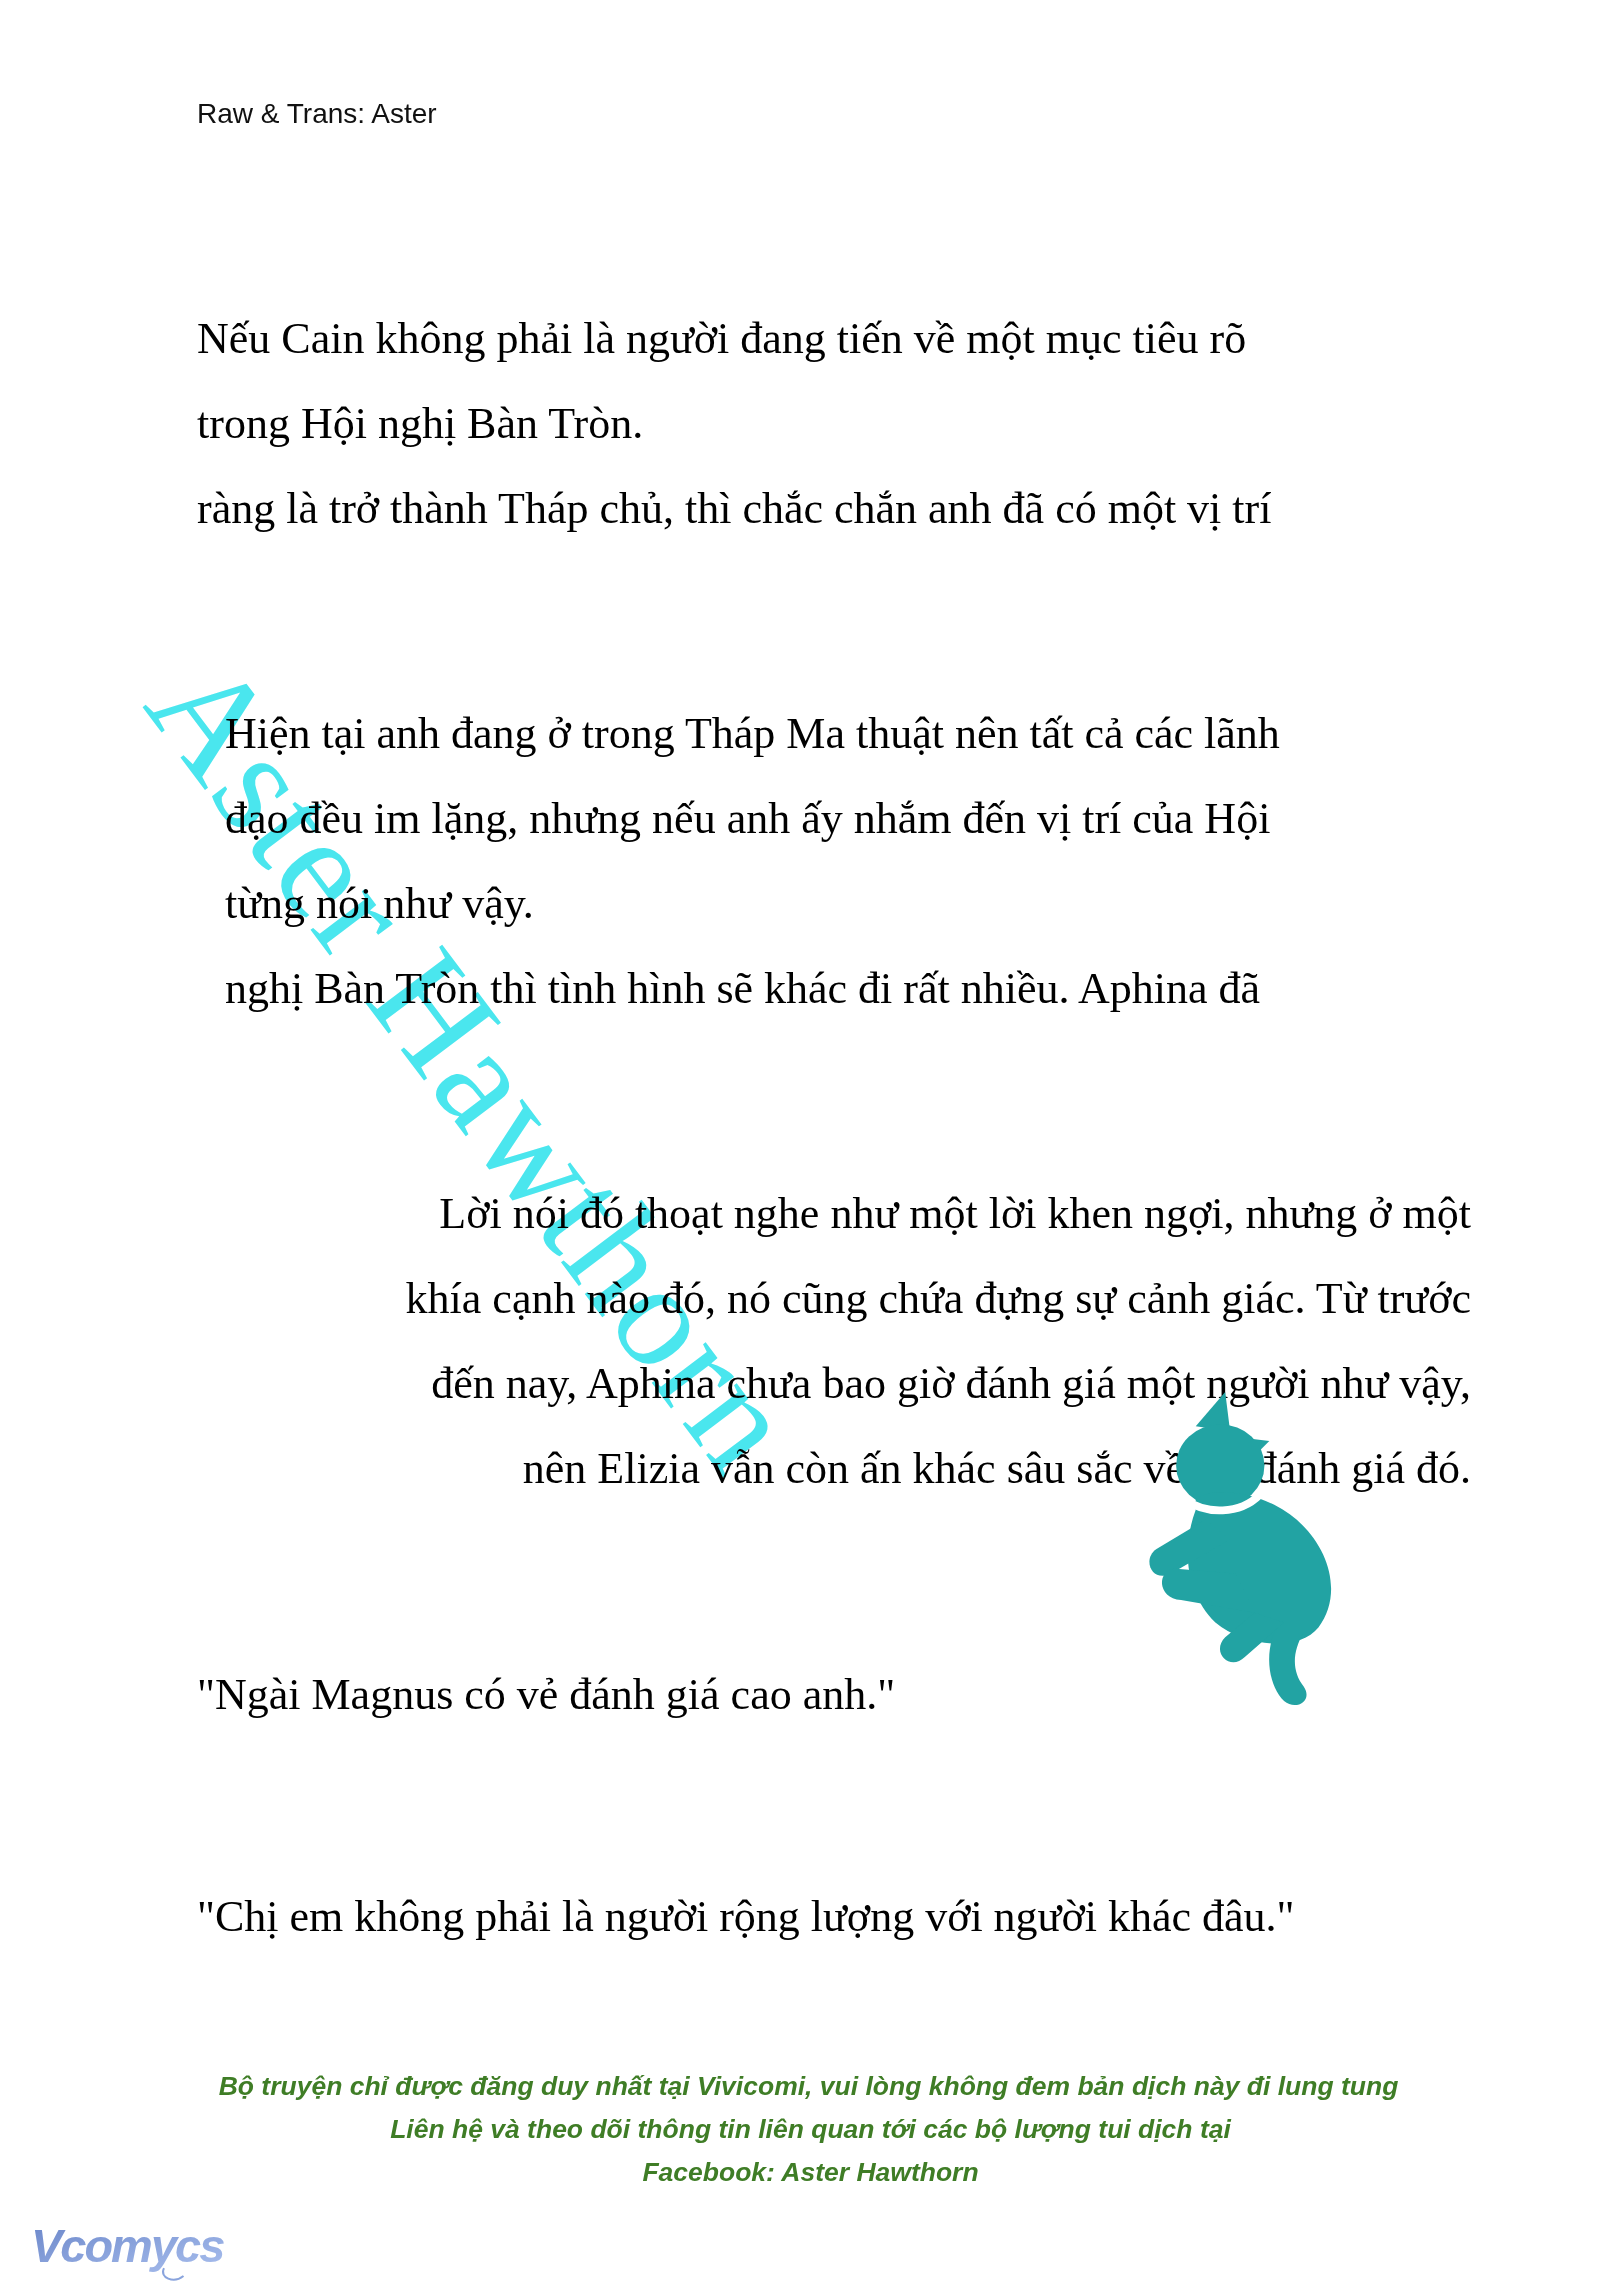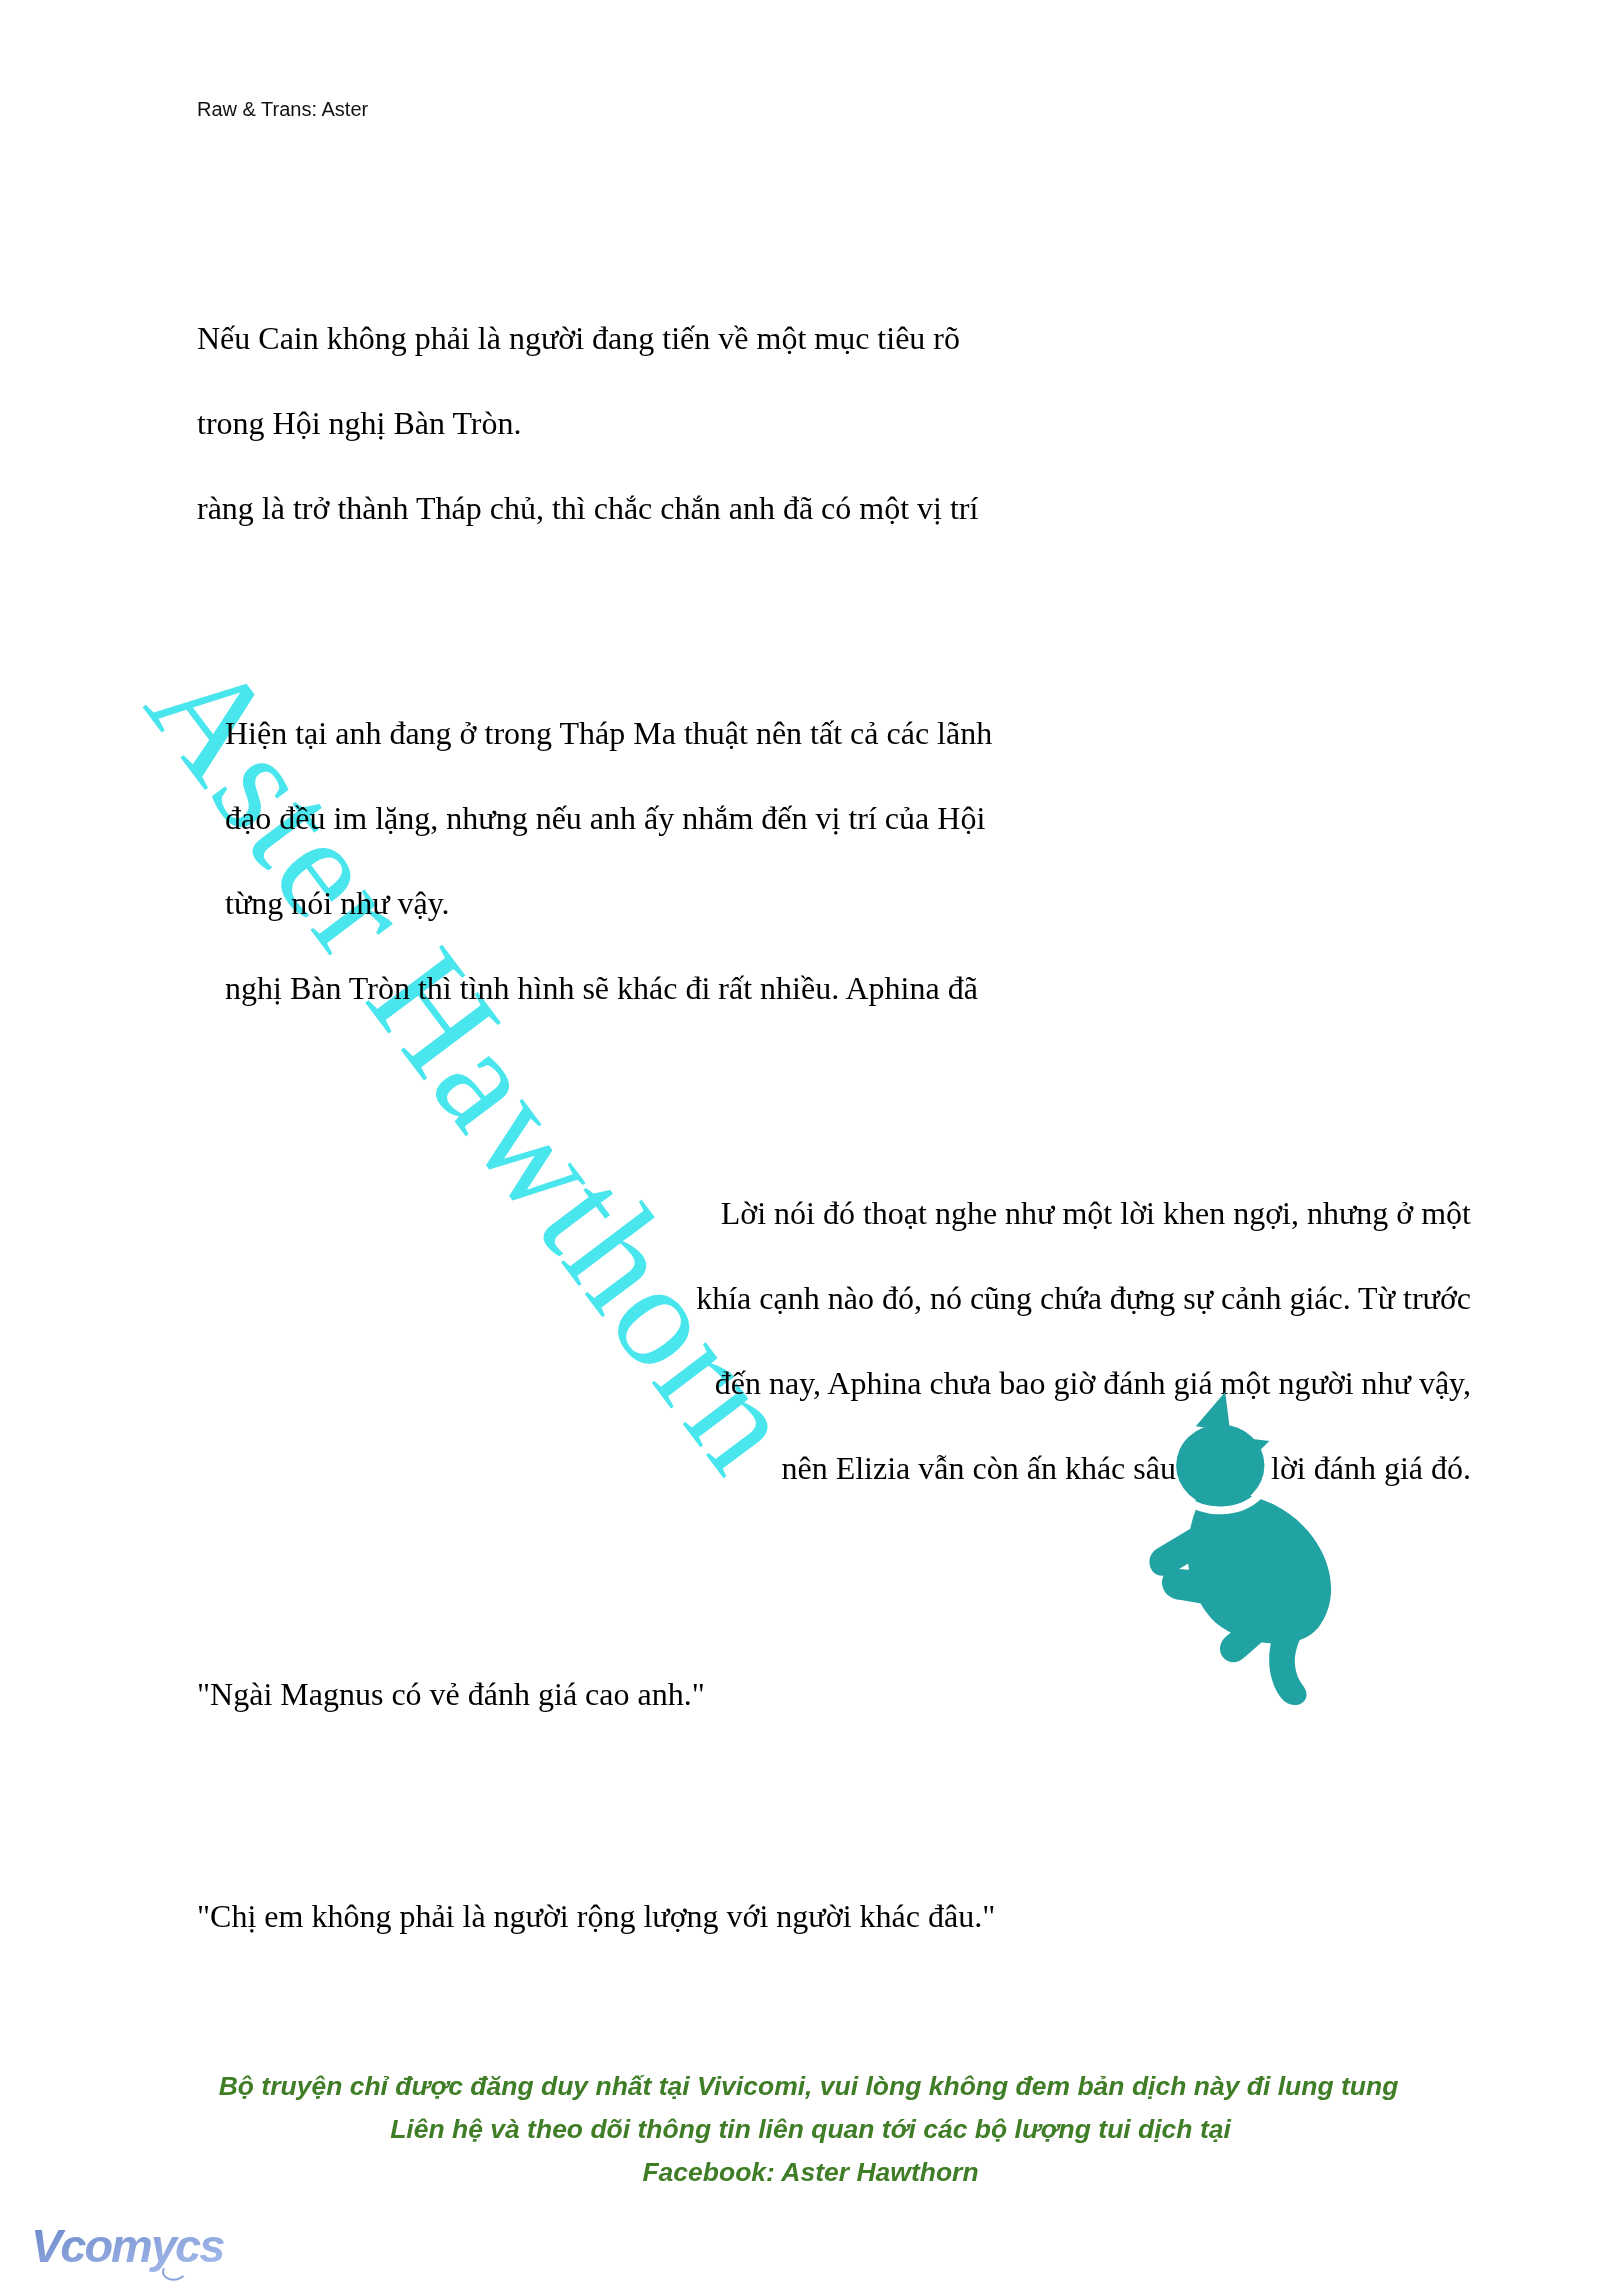--- a/index.html
+++ b/index.html
@@ -1,19 +1,19 @@
 <!DOCTYPE html>
 <html><head>
 <meta charset="utf-8">
 <style>
   html, body { margin: 0; padding: 0; background: #ffffff; }
   body { width: 1621px; height: 2293px; position: relative; overflow: hidden; }
   .page { position: absolute; left: 0; top: 0; width: 1621px; height: 2293px; background: #fff; }
-  .header { position: absolute; left: 197px; top: 98px; font-family: "Liberation Sans", sans-serif; font-size: 20px; color: #111; }
-  .para { position: absolute; left: 197px; width: 1274px; font-family: "Liberation Serif", serif; font-size: 32px; line-height: 85px; color: #000; margin: 0; z-index: 2; }
+  .header { position: absolute; left: 197px; top: 98px; font-family: "Liberation Sans", sans-serif; font-size: 28px; color: #111; }
+  .para { position: absolute; left: 197px; width: 1274px; font-family: "Liberation Serif", serif; font-size: 44px; line-height: 85px; color: #000; margin: 0; z-index: 2; }
   .para .line { display: block; white-space: nowrap; }
   .p1 { top: 296px; }
   .p2 { top: 691px; margin-left: 28px; }
   .p3 { top: 1171px; text-align: right; }
   .q1 { top: 1652px; }
   .q2 { top: 1874px; }
   .footer { position: absolute; left: 0; width: 1621px; text-align: center; font-family: "Liberation Sans", sans-serif; font-style: italic; font-weight: bold; font-size: 26.5px; color: #3f7d26; z-index: 2; }
   .f1 { top: 2071px; left: -2px; }
   .f2 { top: 2114px; }
   .f3 { top: 2157px; }

